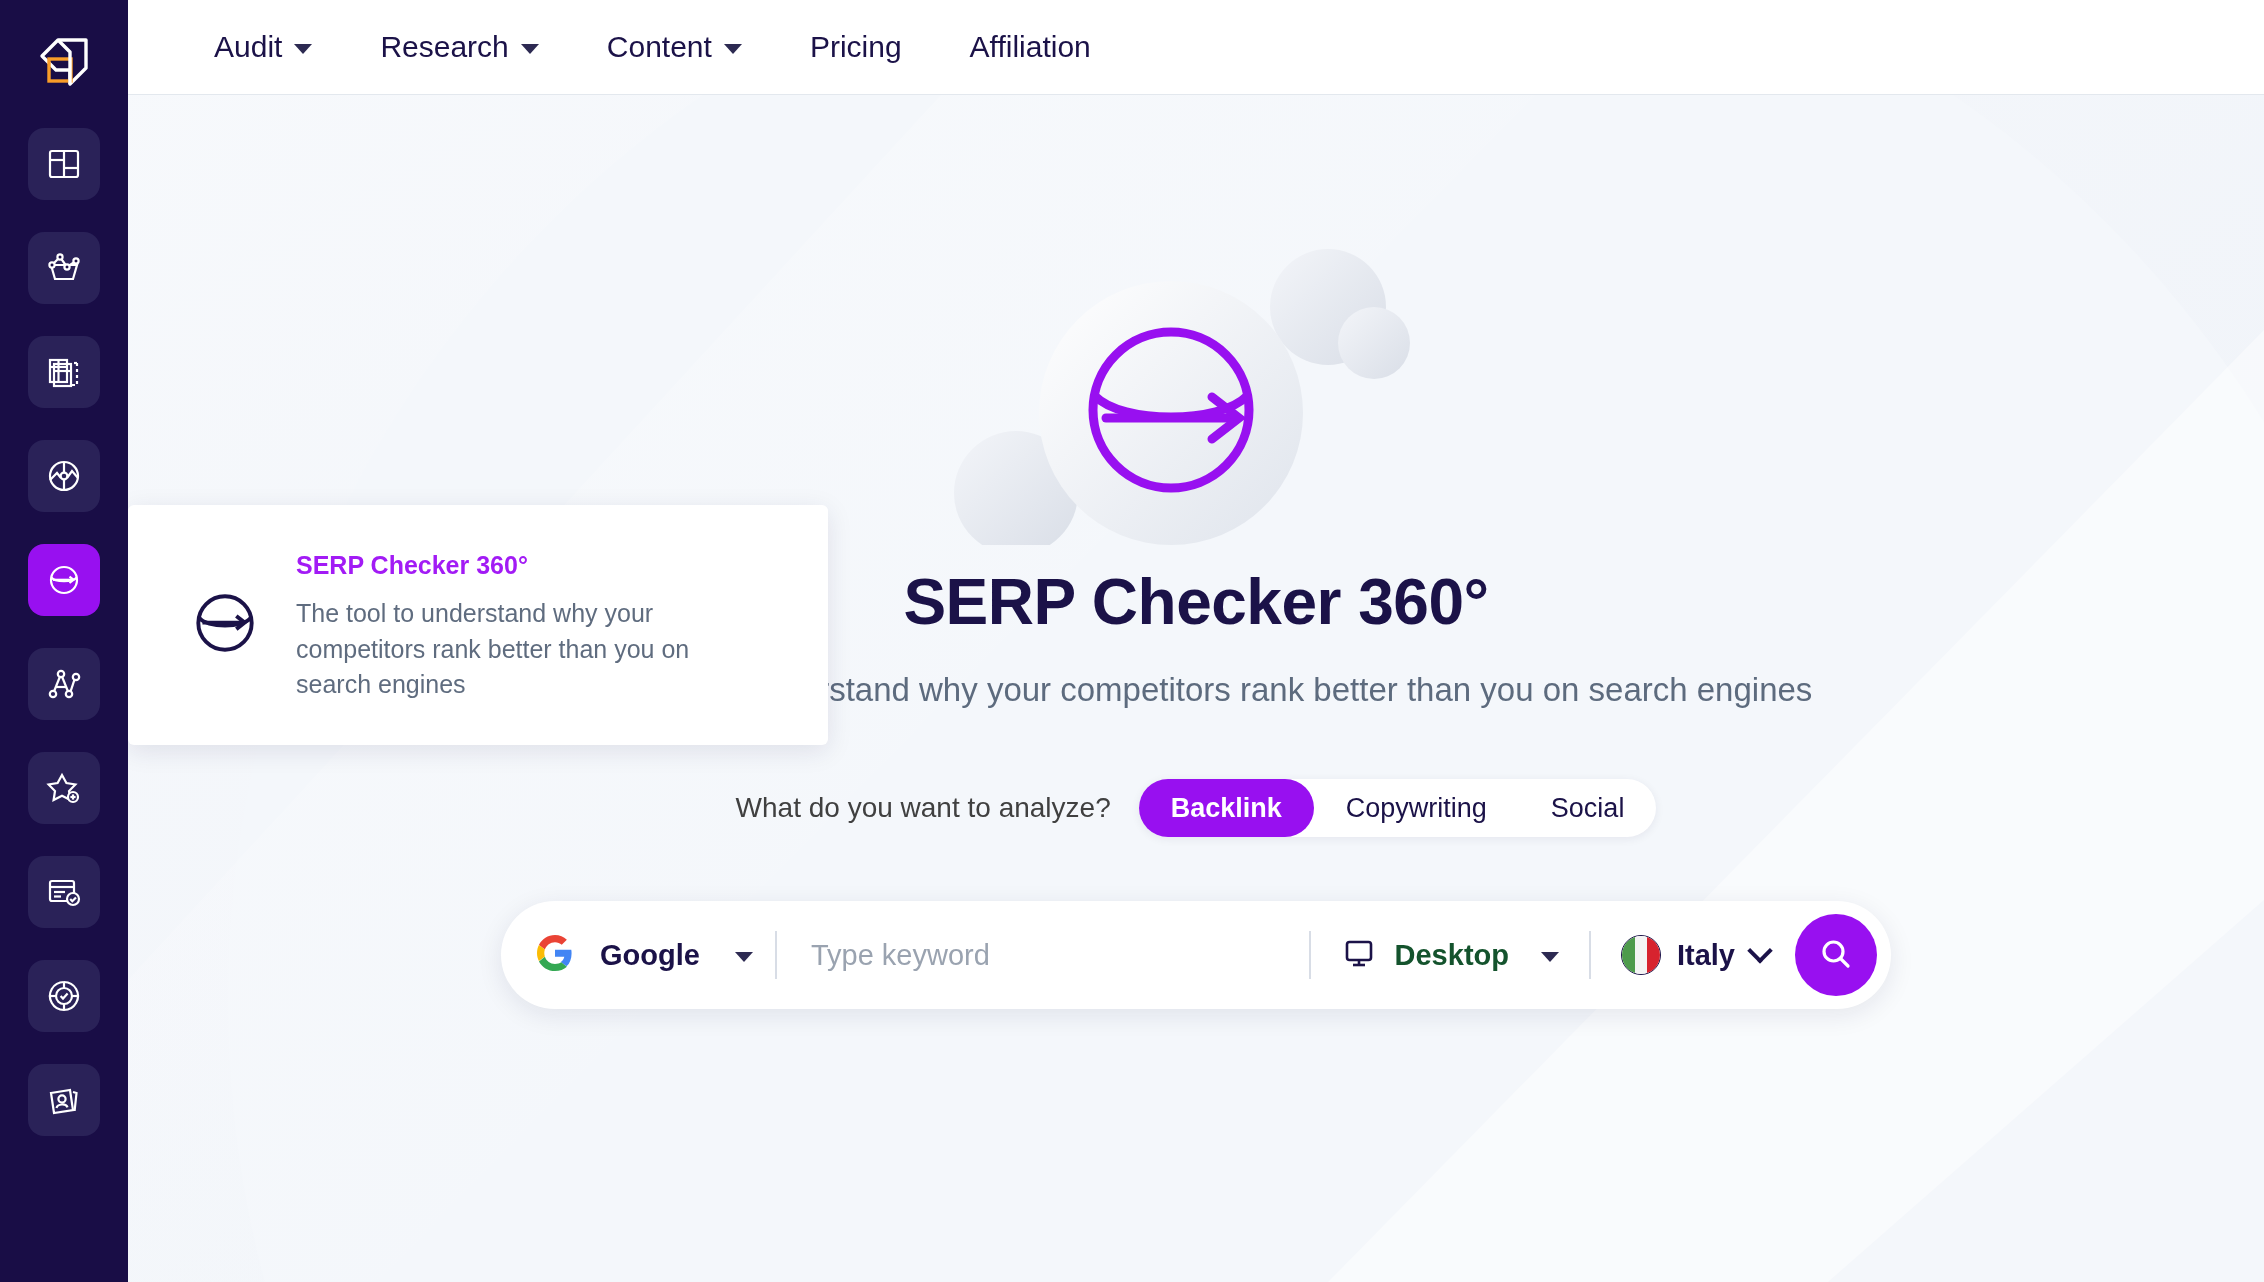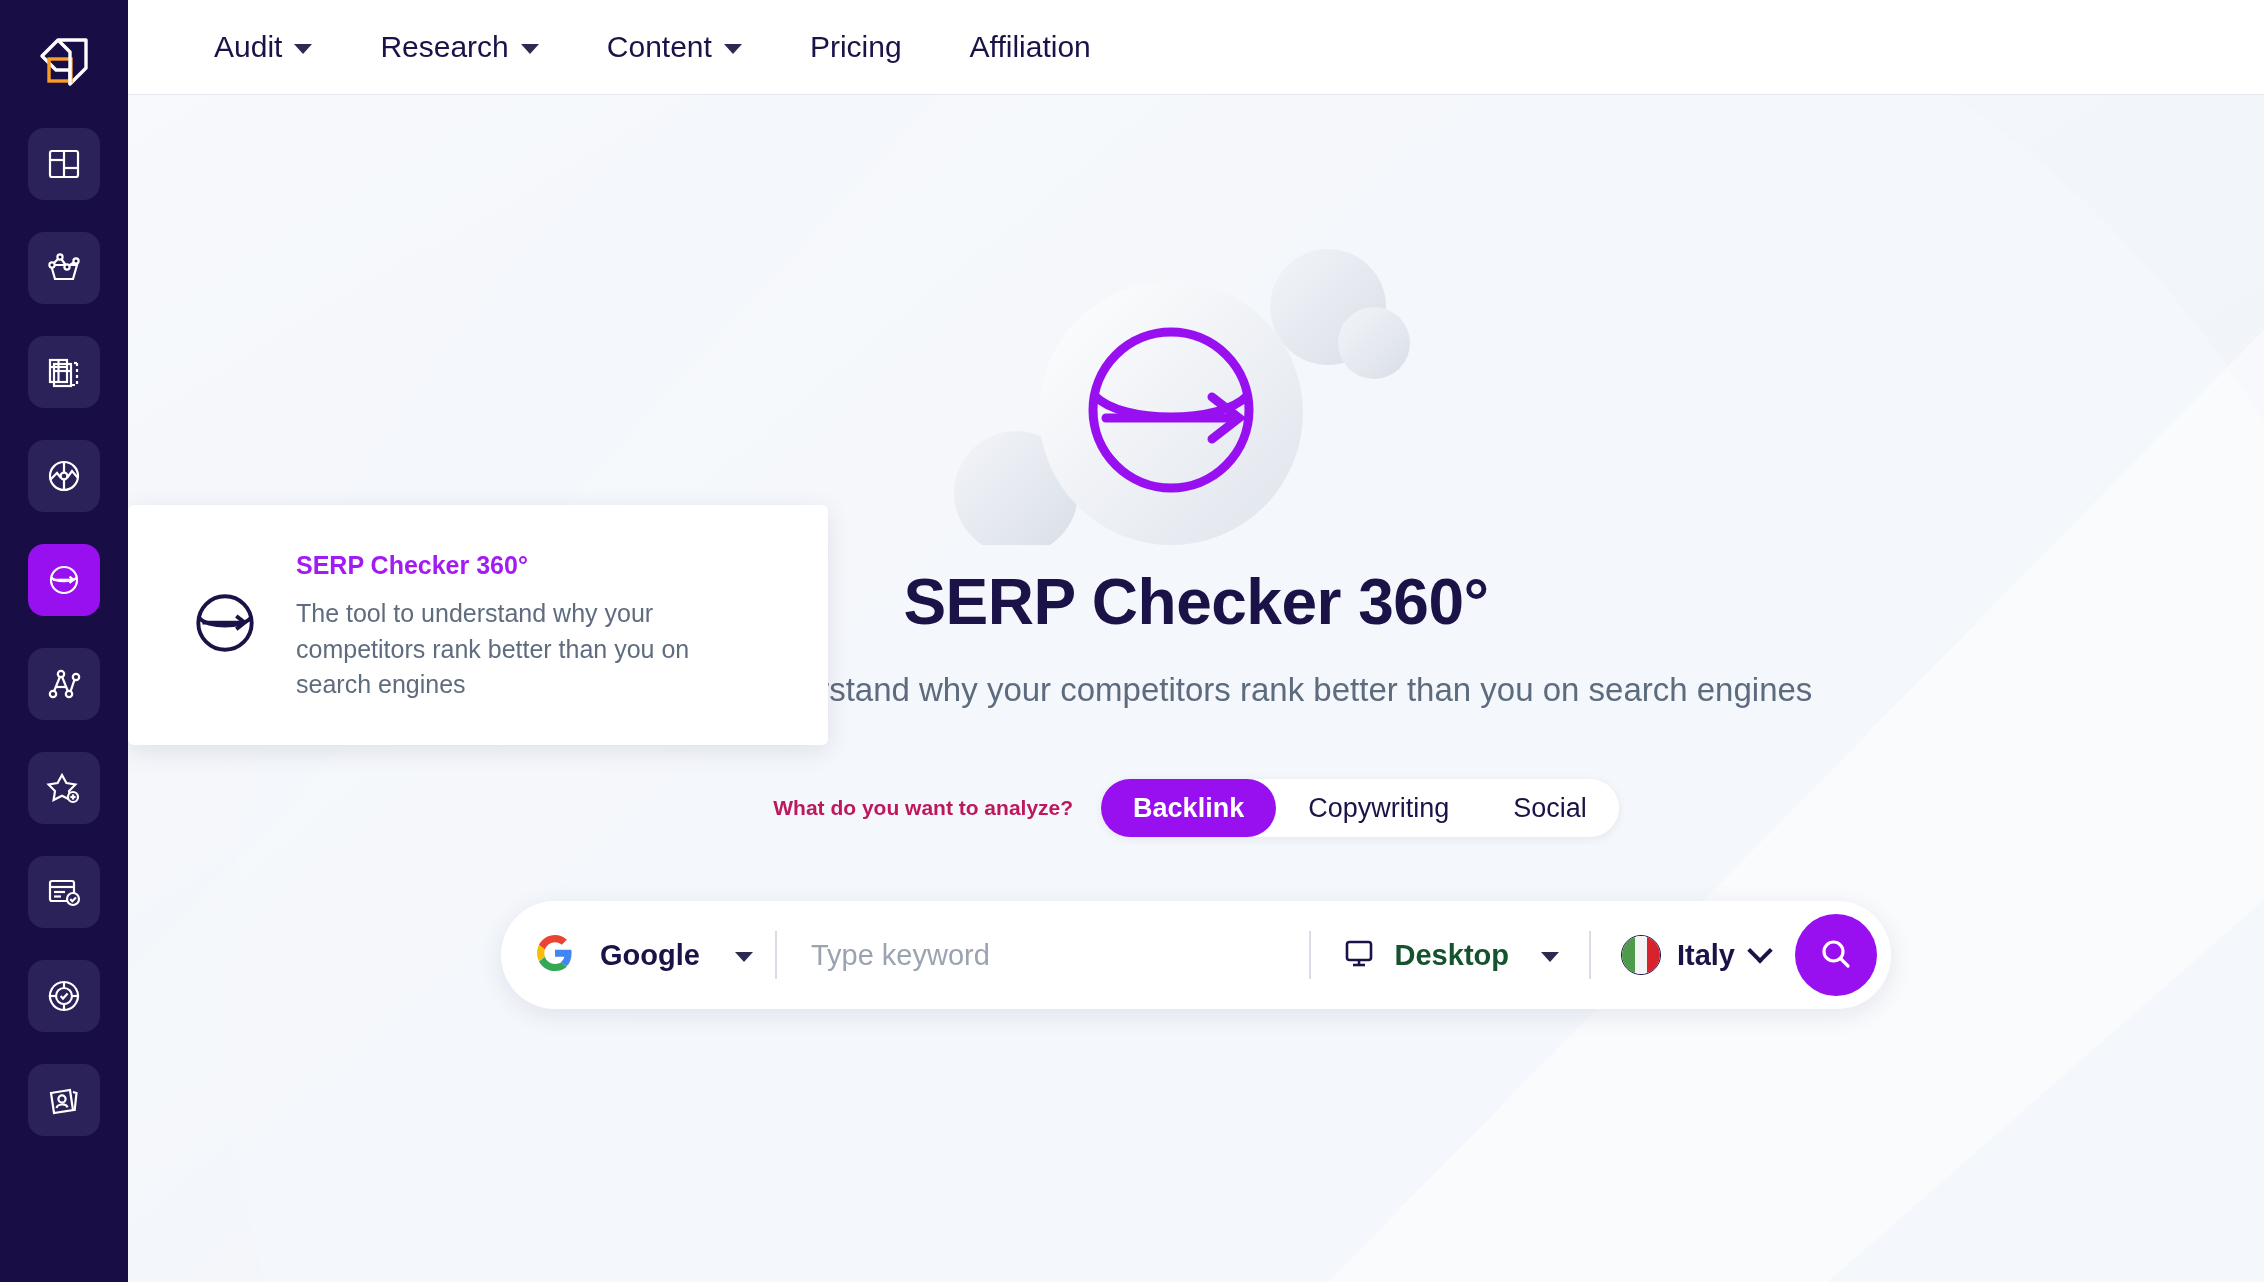--- a/index.html
+++ b/index.html
@@ -148,23 +148,23 @@
   }
 
   
   .toggle-row {
     display: flex;
     align-items: center;
     margin-top: 70px;
     gap: 28px;
   }
   .toggle-q {
-    font-size: 21px;
-    color: #be185d;
-    font-weight: bold;
+    font-size: 28px;
+    color: #404040;
+    font-weight: normal;
   }
   .pillgroup {
     display: flex;
     align-items: center;
     background: #ffffff;
     border-radius: 40px;
     height: 58px;
     padding: 0;
     box-shadow: 0 2px 10px rgba(25,20,70,.07);
   }

